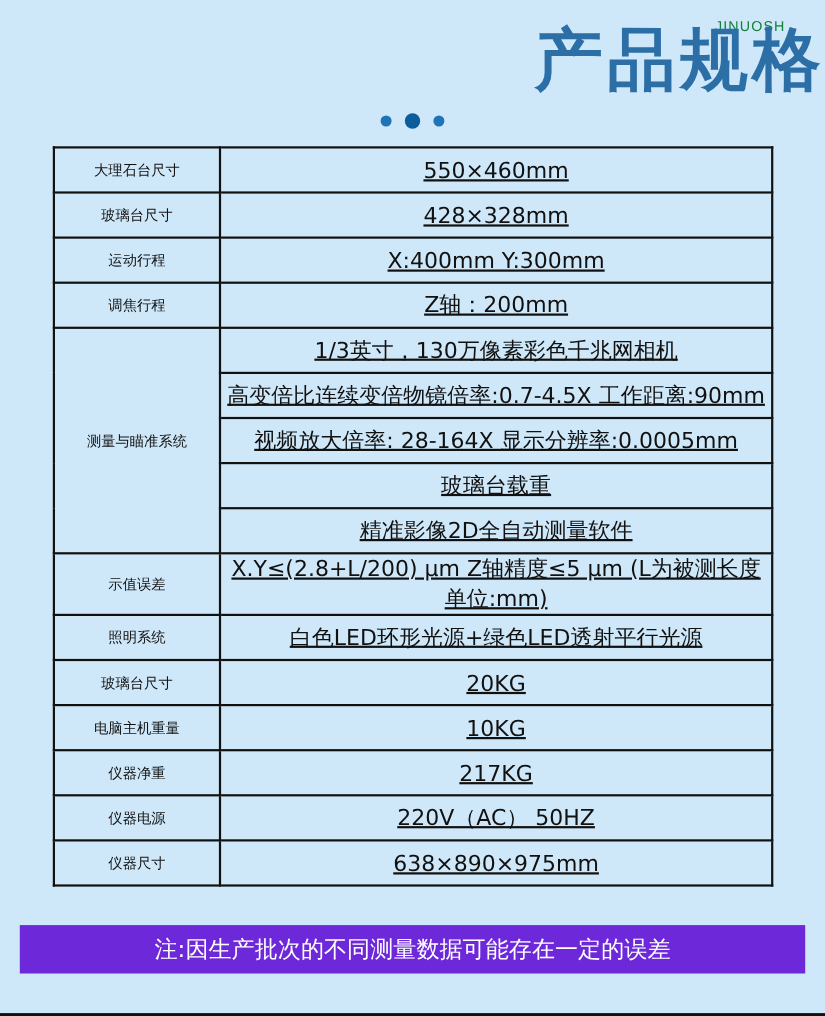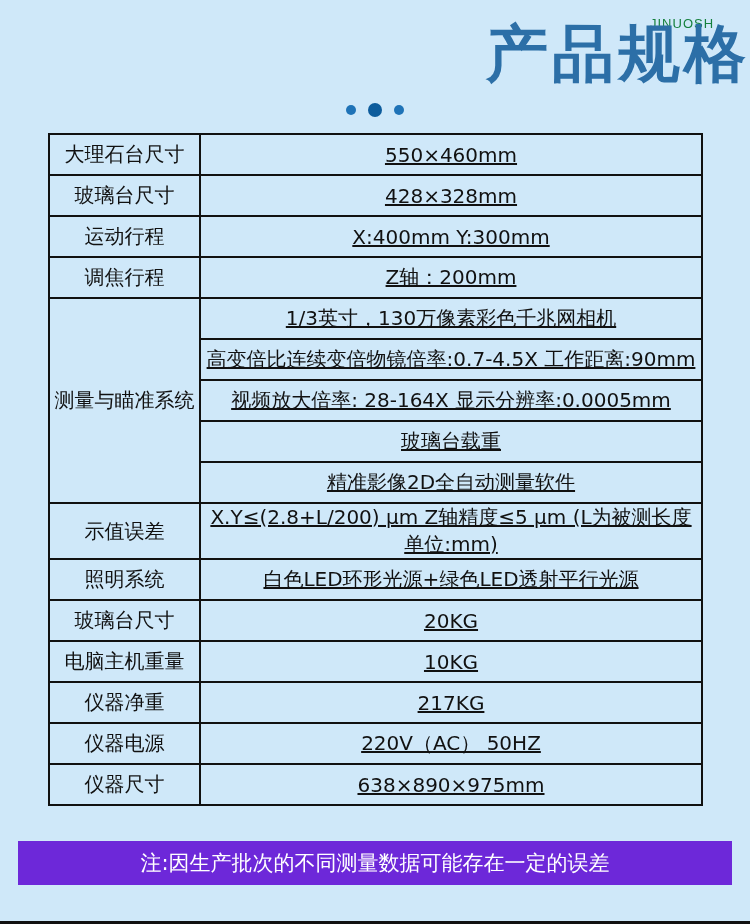--- a/index.html
+++ b/index.html
@@ -29,21 +29,21 @@
   table.spec {
     position: absolute; left: 48px; top: 133px;
     width: 655px; border-collapse: collapse;
     table-layout: fixed;
   }
   table.spec td {
     border: 2.5px solid #111;
     text-align: center; vertical-align: middle;
     height: 39px; padding: 0;
   }
-  td.label { width: 149px; font-size: 20px; }
+  td.label { width: 149px; font-size: 13px; }
   td.value { font-size: 20px; text-decoration: underline; }
   .note {
     position: absolute; left: 18px; top: 841px;
     width: 714px; height: 44px;
     background: #6d28d9; color: #fff;
     font-size: 21px; text-align: center; line-height: 44px;
   }
   .bottom-line {
     position: absolute; left: 0; right: 0; bottom: 0; height: 3px; background: #111;
   }

